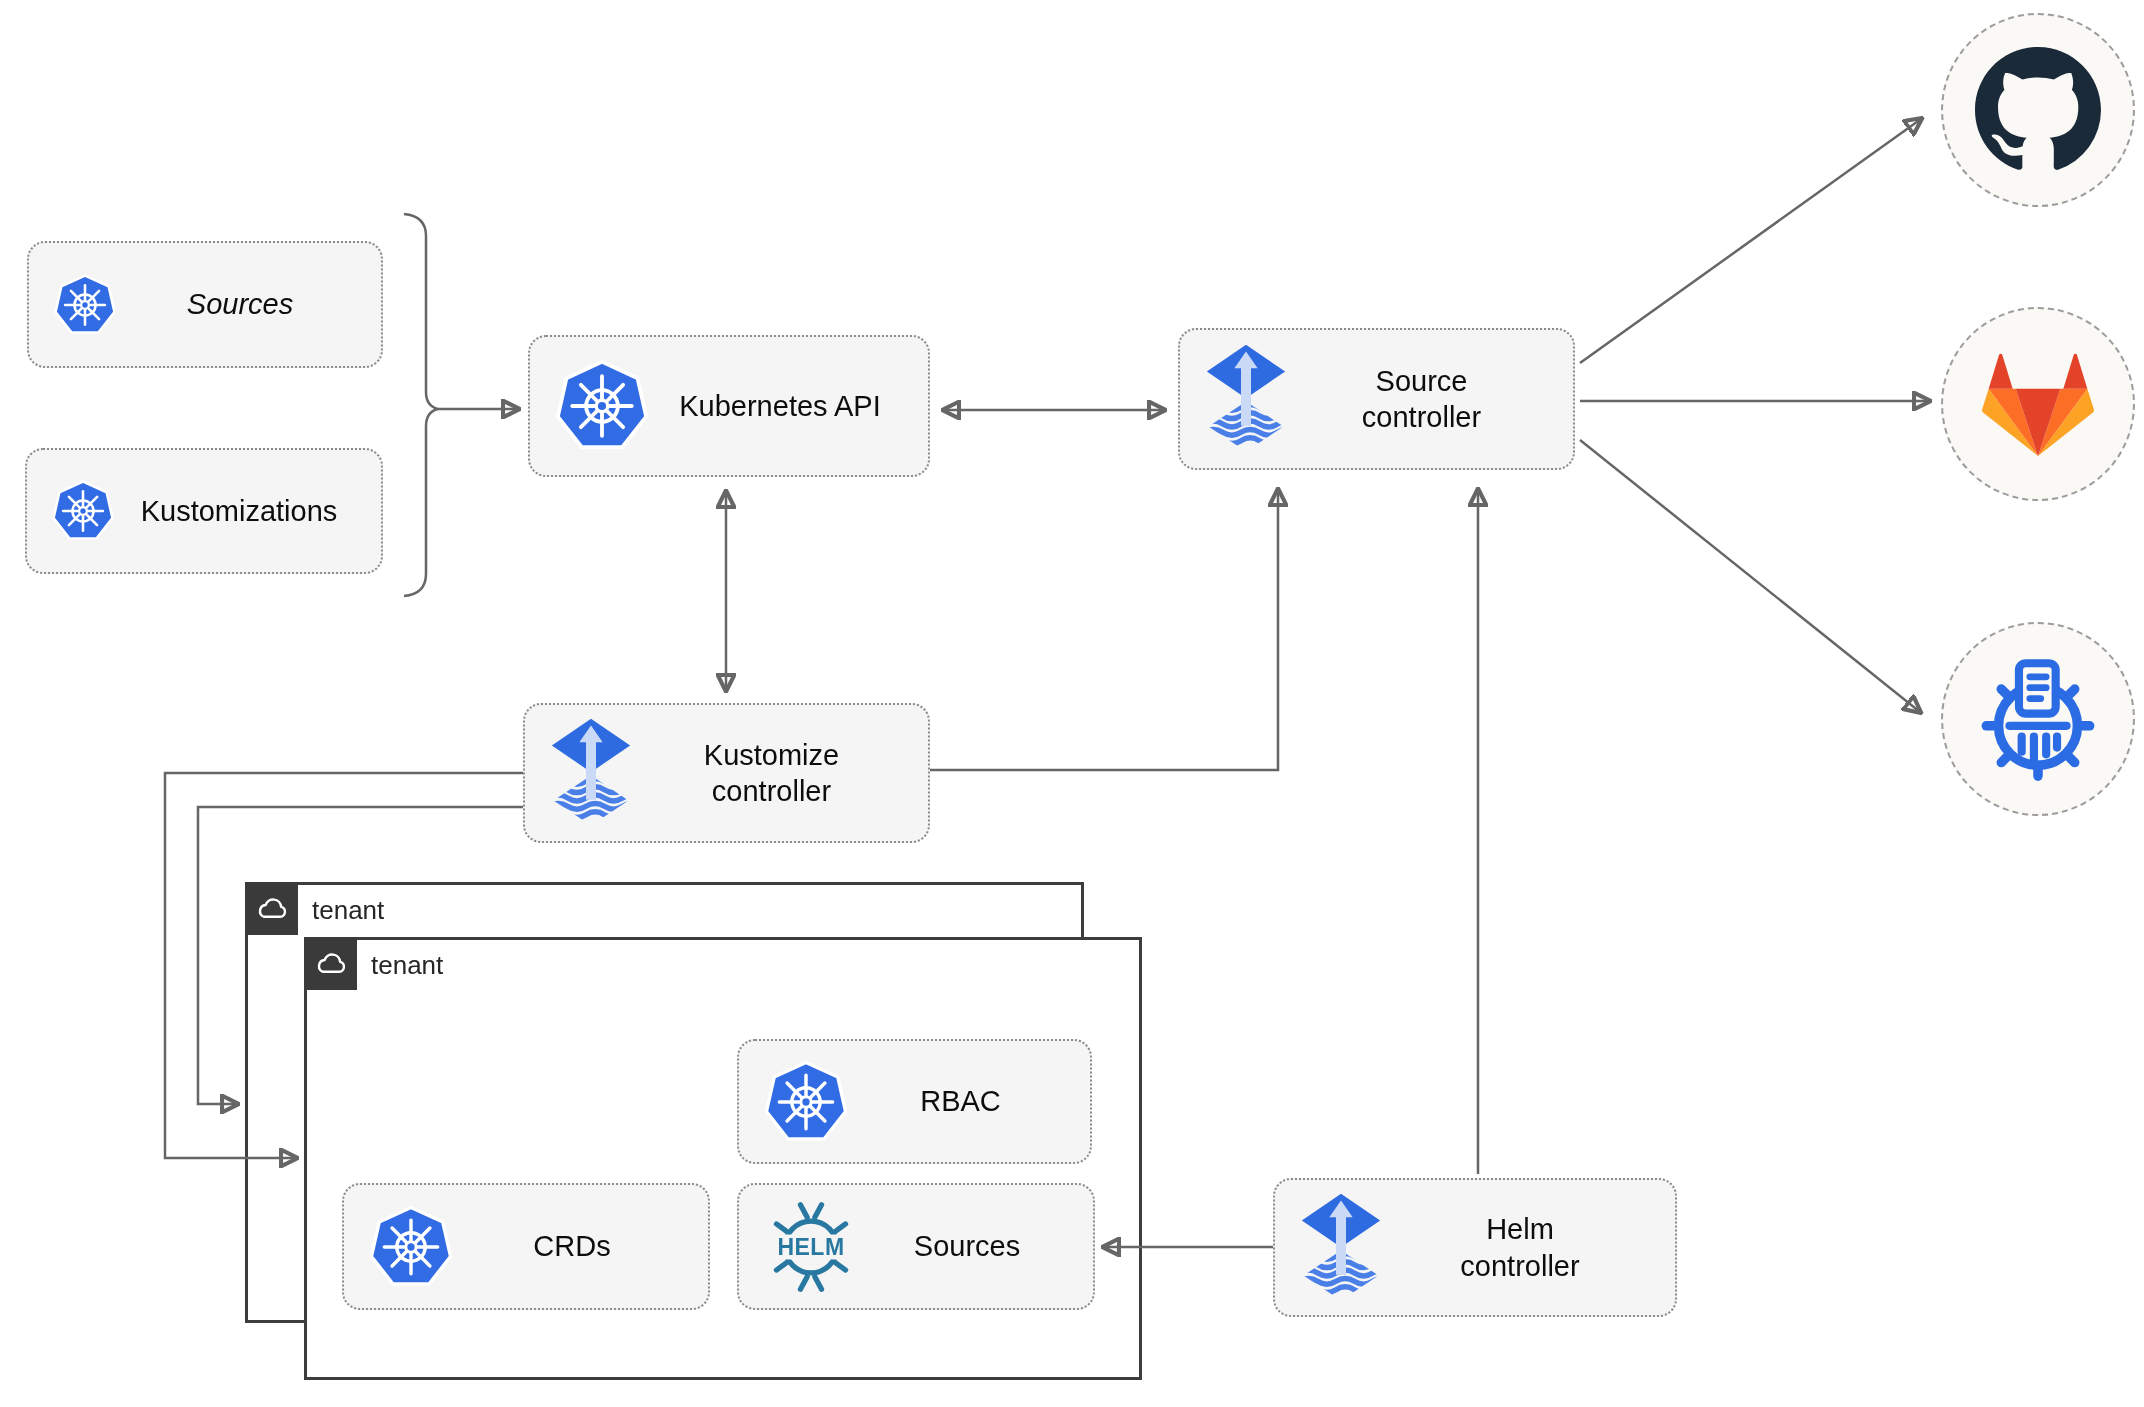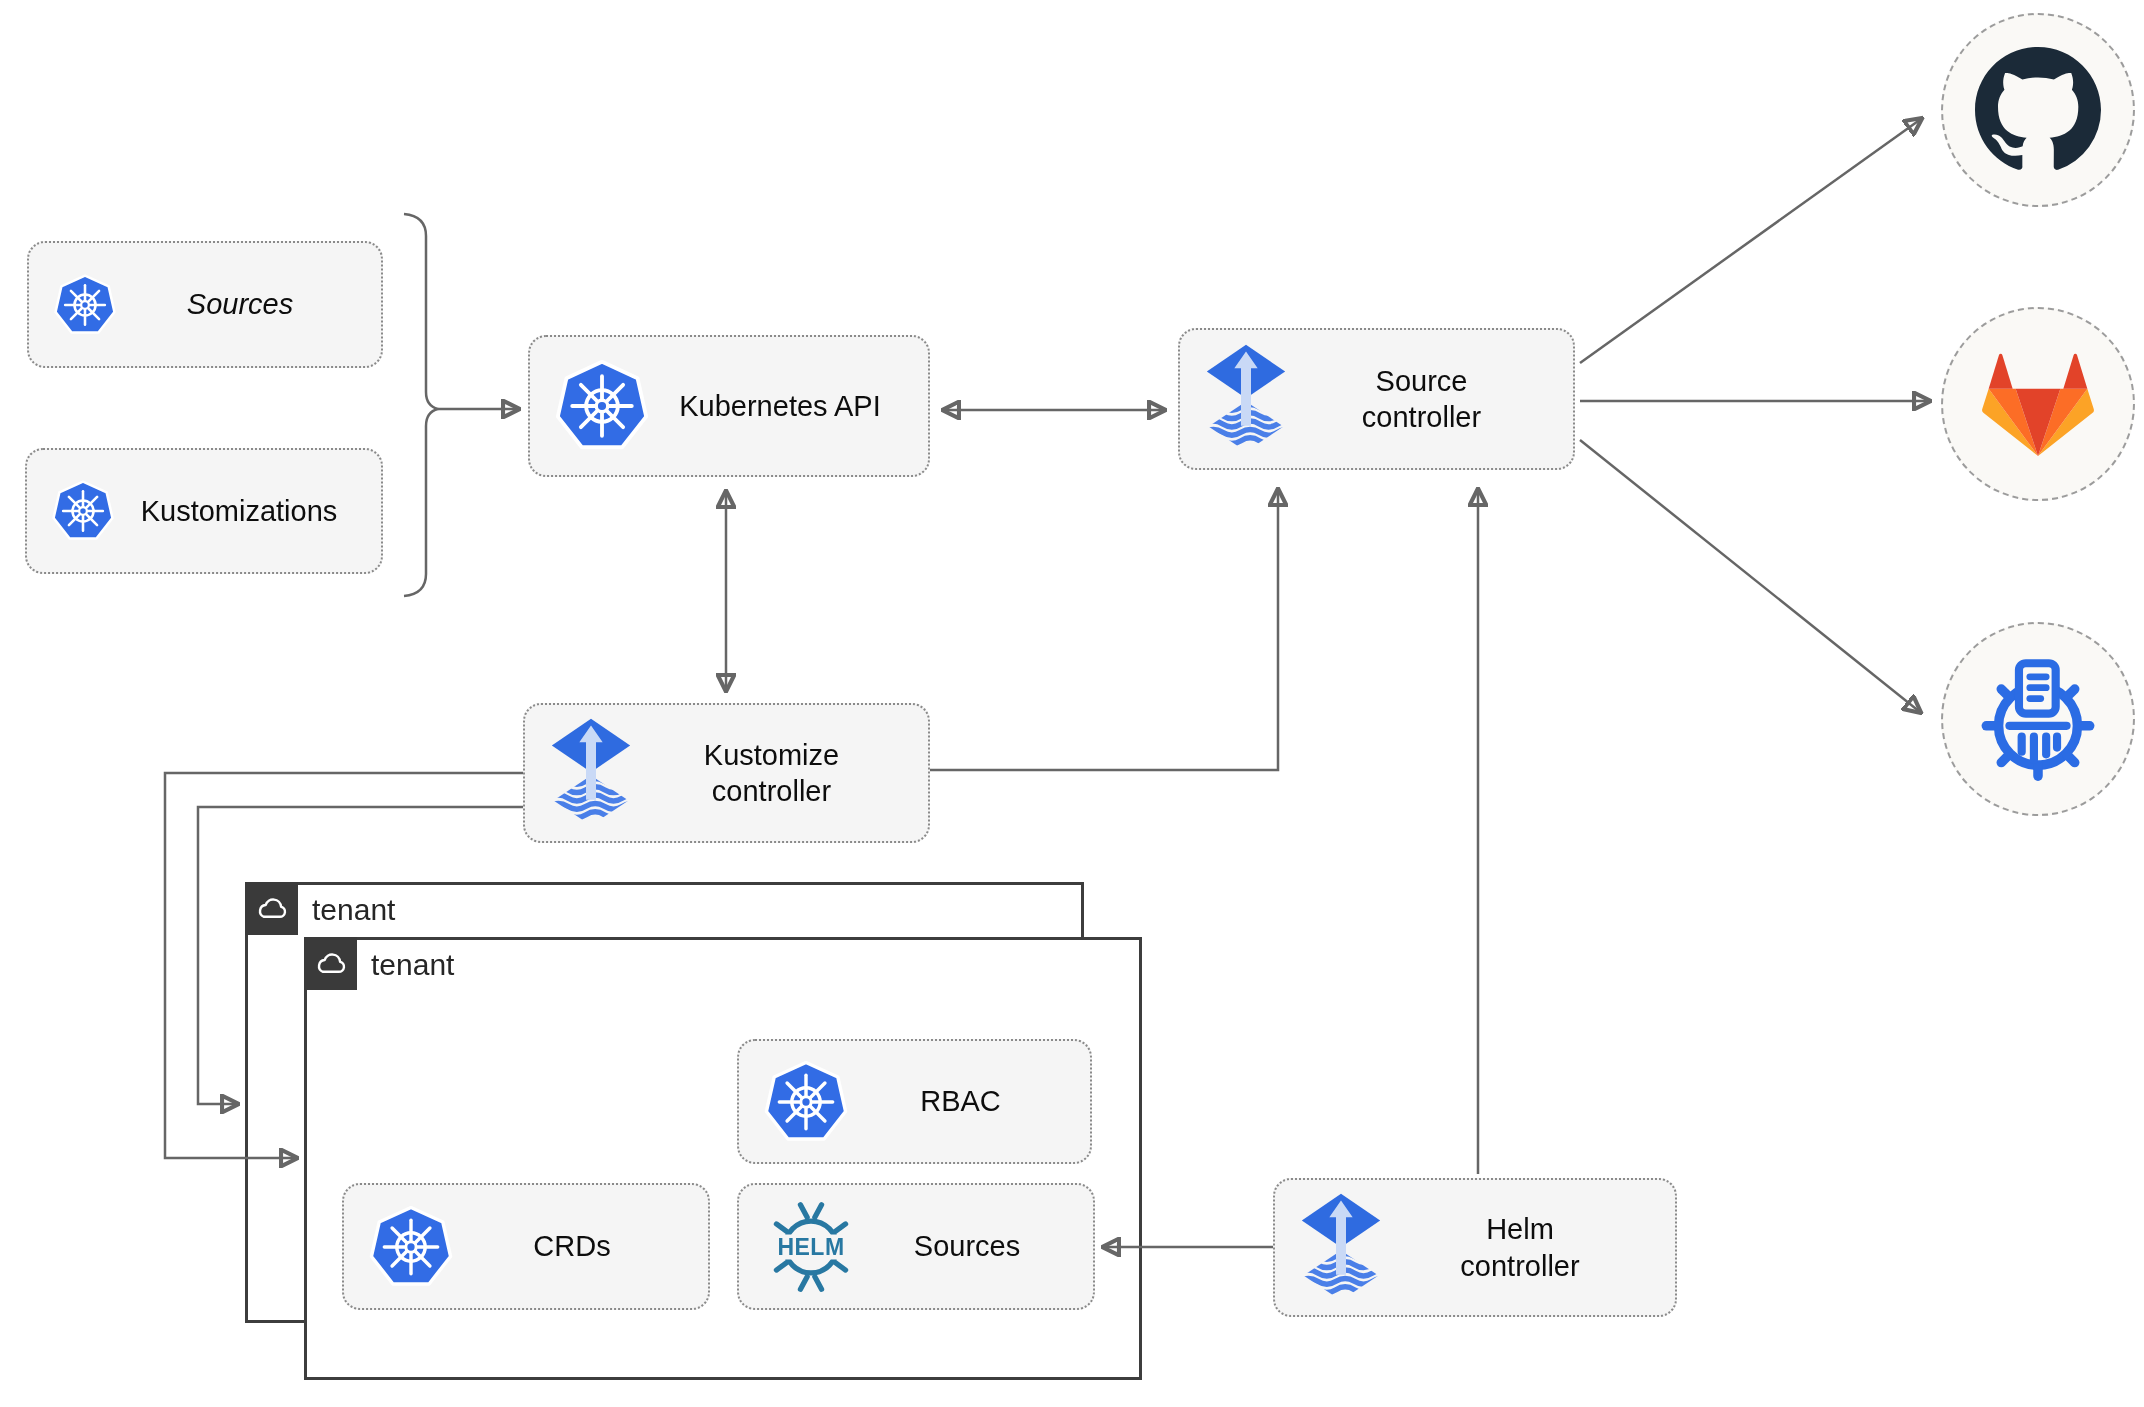--- a/index.html
+++ b/index.html
@@ -22,21 +22,21 @@
   
   .tenant{
     position:absolute;background:#ffffff;border:3px solid #3D3D3D;box-sizing:border-box;
   }
   .tenant-tab{
     position:absolute;left:-3px;top:-3px;width:53px;height:53px;background:#3A3A3A;
     display:flex;align-items:center;justify-content:center;
   }
   .tenant-label{
     position:absolute;left:64px;top:0px;height:50px;display:flex;align-items:center;
-    font-size:30px;color:#262626;
+    font-size:26px;color:#262626;
   }
   
   .remote{
     position:absolute;width:194px;height:194px;border-radius:50%;
     border:2.5px dashed #9C9C9C;background:#FAF9F6;box-sizing:border-box;
     display:flex;align-items:center;justify-content:center;z-index:3;
   }
   
   .edges{position:absolute;left:0;top:0;z-index:50;pointer-events:none;}
   .edges path, .edges line{stroke:#666666;stroke-width:2.5;fill:none;}

